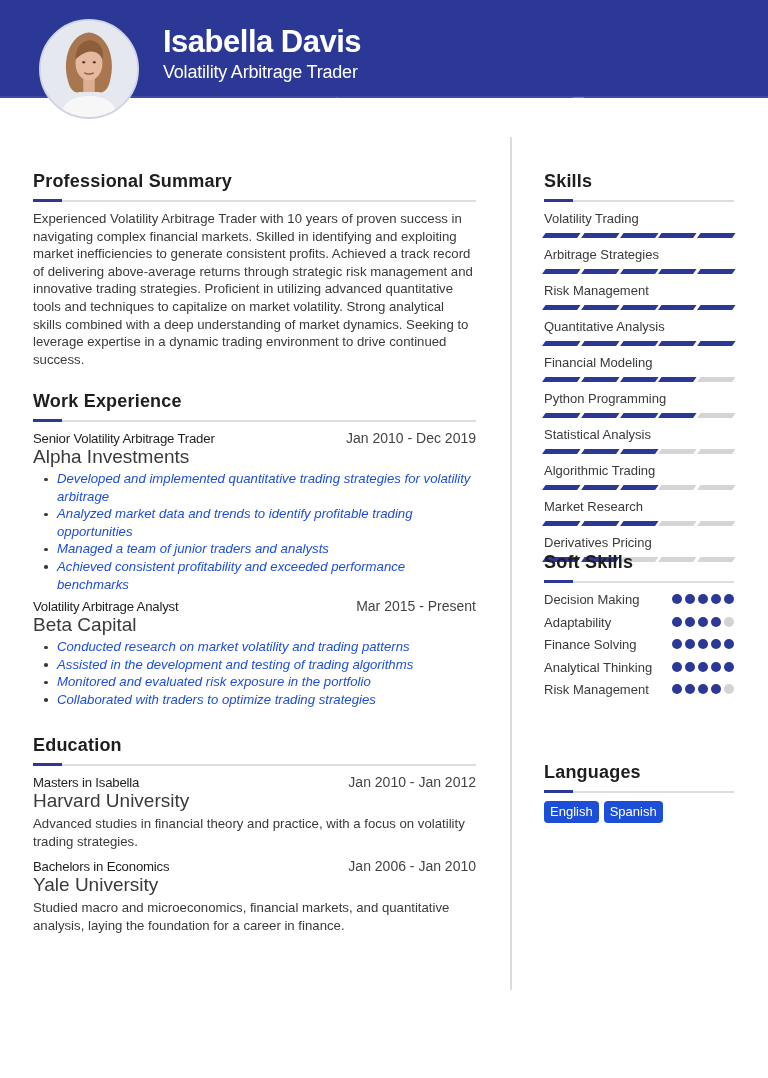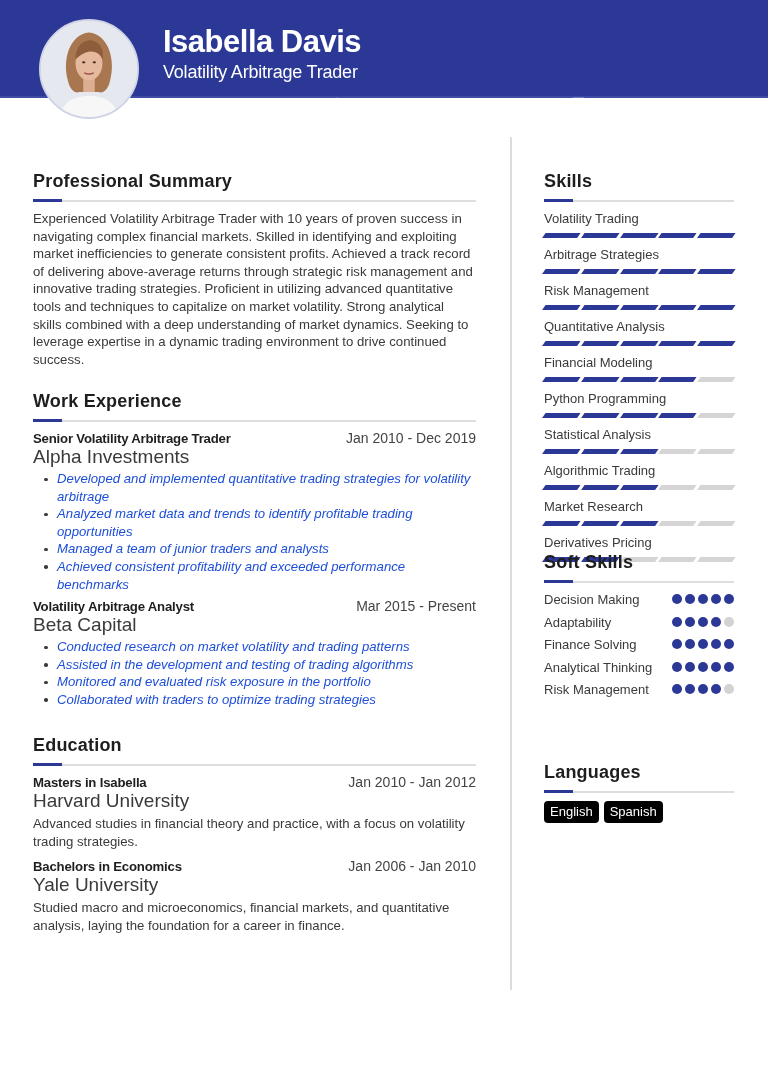--- a/index.html
+++ b/index.html
@@ -23,42 +23,42 @@
   
   .section-title { font-size: 18px; font-weight: bold; color: #1e1e1e; letter-spacing: 0.2px; line-height: 22px; }
   .title-rule { position: relative; height: 3px; margin-top: 7px; margin-bottom: 8px; }
   .title-rule .gray { position: absolute; left: 0; right: 0; top: 1px; height: 1.5px; background: #dedede; }
   .title-rule .accent { position: absolute; left: 0; top: 0; width: 29px; height: 3px; background: #2b3896; }
 
   .left { position: absolute; left: 33px; width: 443px; }
   .para { font-size: 13.2px; line-height: 17.6px; color: #3a3a3a; }
 
   .job-head { display: flex; justify-content: space-between; align-items: baseline; }
-  .job-title { font-size: 13.2px; font-weight: bold; color: #1e1e1e; letter-spacing: -0.2px; line-height: 17px; }
+  .job-title { font-size: 13.2px; font-weight: normal; color: #1e1e1e; letter-spacing: -0.2px; line-height: 17px; }
   .job-date { font-size: 14px; color: #444; line-height: 15px; }
   .job-org { font-size: 19px; color: #3a3a3a; line-height: 17px; margin-top: 1px; }
   ul.bullets { list-style: none; margin-top: 5px; margin-left: 0; }
   ul.bullets li { position: relative; padding-left: 24px; font-size: 13.2px; line-height: 17.6px; color: #1d4ed8; font-style: italic; }
   ul.bullets li::before { content: ""; position: absolute; left: 11px; top: 7.5px; width: 3.5px; height: 3.5px; border-radius: 50%; background: #3a3a3a; }
 
   
   .right { position: absolute; left: 544px; width: 190px; }
   .skill-name { font-size: 13px; color: #3a3a3a; line-height: 17px; }
   .bars { display: flex; justify-content: space-between; margin-top: 6px; margin-bottom: 8px; height: 5px; }
   .bar { width: 35px; height: 4.5px; transform: skewX(-35deg); background: #d5d5d5; }
   .bar.on { background: #2b3896; }
 
   .soft-row { display: flex; justify-content: space-between; align-items: flex-start; margin-bottom: 5px; }
   .soft-name { font-size: 13px; color: #3a3a3a; line-height: 17.5px; width: 110px; }
   .dots { display: flex; gap: 3px; margin-top: 3px; }
   .dot { width: 10px; height: 10px; border-radius: 50%; background: #d3d3d3; }
   .dot.on { background: #2b3896; }
 
   .langs { display: flex; gap: 5px; margin-top: 3px; }
-  .lang { background: #000000; color: #ffffff; font-size: 13px; line-height: 16px; padding: 3px 6px 3px 6px; border-radius: 4px; }
+  .lang { background: #1d4ed8; color: #ffffff; font-size: 13px; line-height: 16px; padding: 3px 6px 3px 6px; border-radius: 4px; }
 </style>
 </head>
 <body>
 
 <div class="header">
   <div class="avatar">
     <svg viewBox="0 0 100 100">
       <rect width="100" height="100" fill="#e6e8ef"></rect>
       <path d="M28 62 C22 40 30 14 50 12 C70 14 78 40 72 62 C70 72 64 76 60 74 L40 74 C36 76 30 72 28 62 Z" fill="#a8774f"></path>
       <path d="M20 100 C22 84 34 78 50 78 C66 78 78 84 80 100 Z" fill="#f7f7f7"></path>

